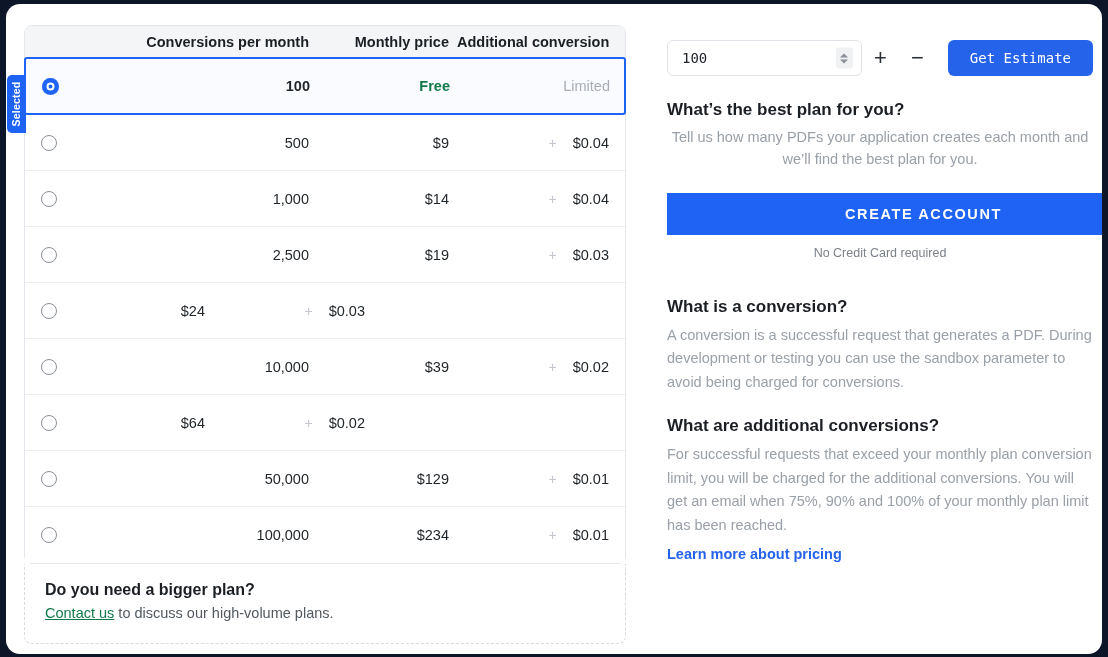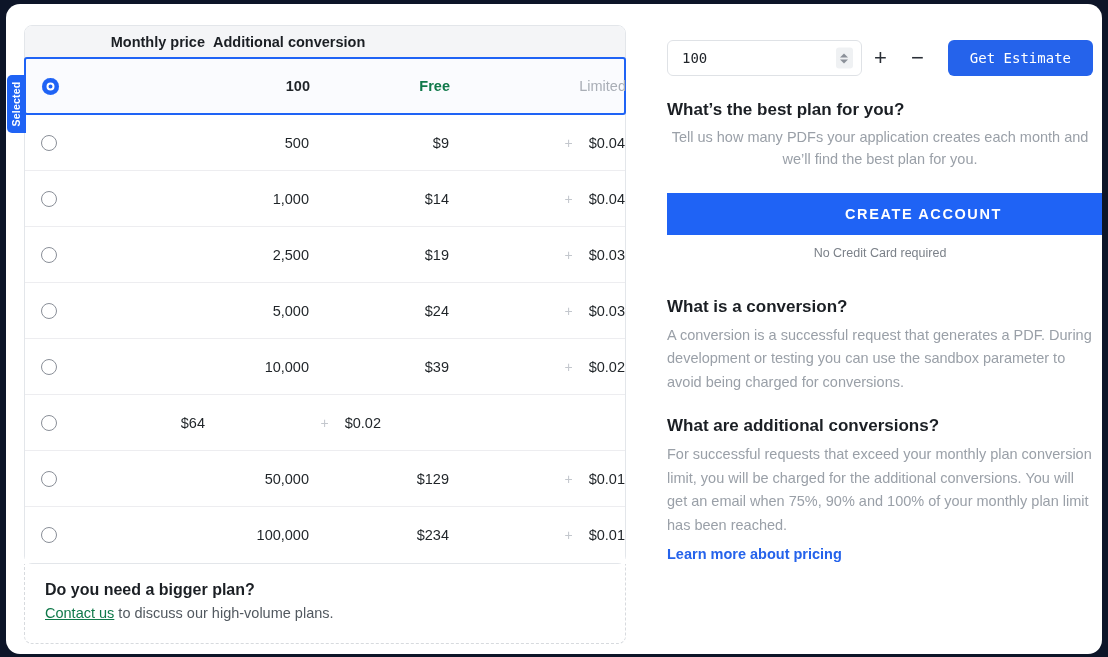--- a/index.html
+++ b/index.html
@@ -93,21 +93,21 @@
     width: 17px; height: 17px;
   }
   .cell {
     font-size: 14.5px;
     color: #1f2428;
     text-align: right;
     white-space: nowrap;
   }
   .cell.conv  { width: 244px; flex: none; padding-right: 8px; }
   .cell.price { width: 140px; flex: none; padding-right: 8px; }
-  .cell.addl  { width: 168px; flex: none; 
+  .cell.addl  { width: 168px; flex: none; padding-right: 16px;
                 display: flex; align-items: center; justify-content: flex-end; gap: 16px; }
   .plus-sign { color: #c3c7cd; font-size: 14px; }
   .prow.selected .cell.conv { font-weight: bold; }
   .price-free { color: #10794a; font-weight: bold; }
   .addl-limited { color: #a9aeb6; }
 
   .selected-tab {
     position: absolute;
     left: -18px; top: 49px;
     width: 19px; height: 58px;
@@ -289,20 +289,21 @@
 <body>
 
 <div id="page">
 
   <div id="left-panel">
 
     <div class="table-wrap">
 
       <div class="thead">
         <div class="col-radio"></div>
+        <div class="th col-conv">Conversions per month</div>
         <div class="th col-price">Monthly price</div>
         <div class="th col-addl">Additional conversion</div>
       </div>
 
       <div class="rowlist" id="rowlist">
           <div class="prow selected">
             <div class="radio-cell">
               <span class="radio"></span>
             </div>
             <div class="cell conv">100</div>
@@ -342,21 +343,20 @@
             <div class="cell price">$19</div>
             <div class="cell addl">
               <span class="plus-sign">+</span>
               <span>$0.03</span>
             </div>
           </div>
           <div class="prow">
             <div class="radio-cell">
               <span class="radio"></span>
             </div>
-            <div class="cell conv">5,000</div>
             <div class="cell price">$24</div>
             <div class="cell addl">
               <span class="plus-sign">+</span>
               <span>$0.03</span>
             </div>
           </div>
           <div class="prow">
             <div class="radio-cell">
               <span class="radio"></span>
             </div>

